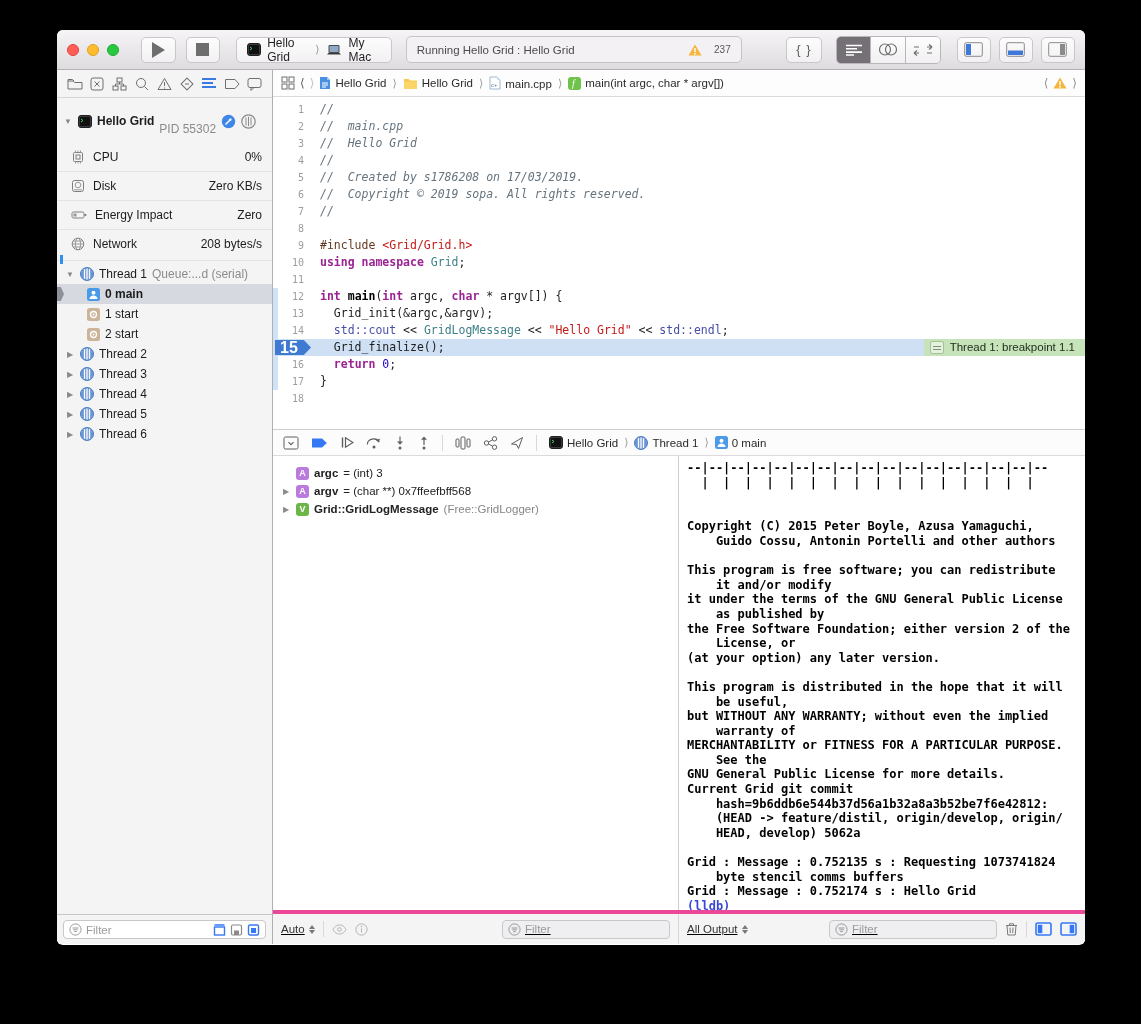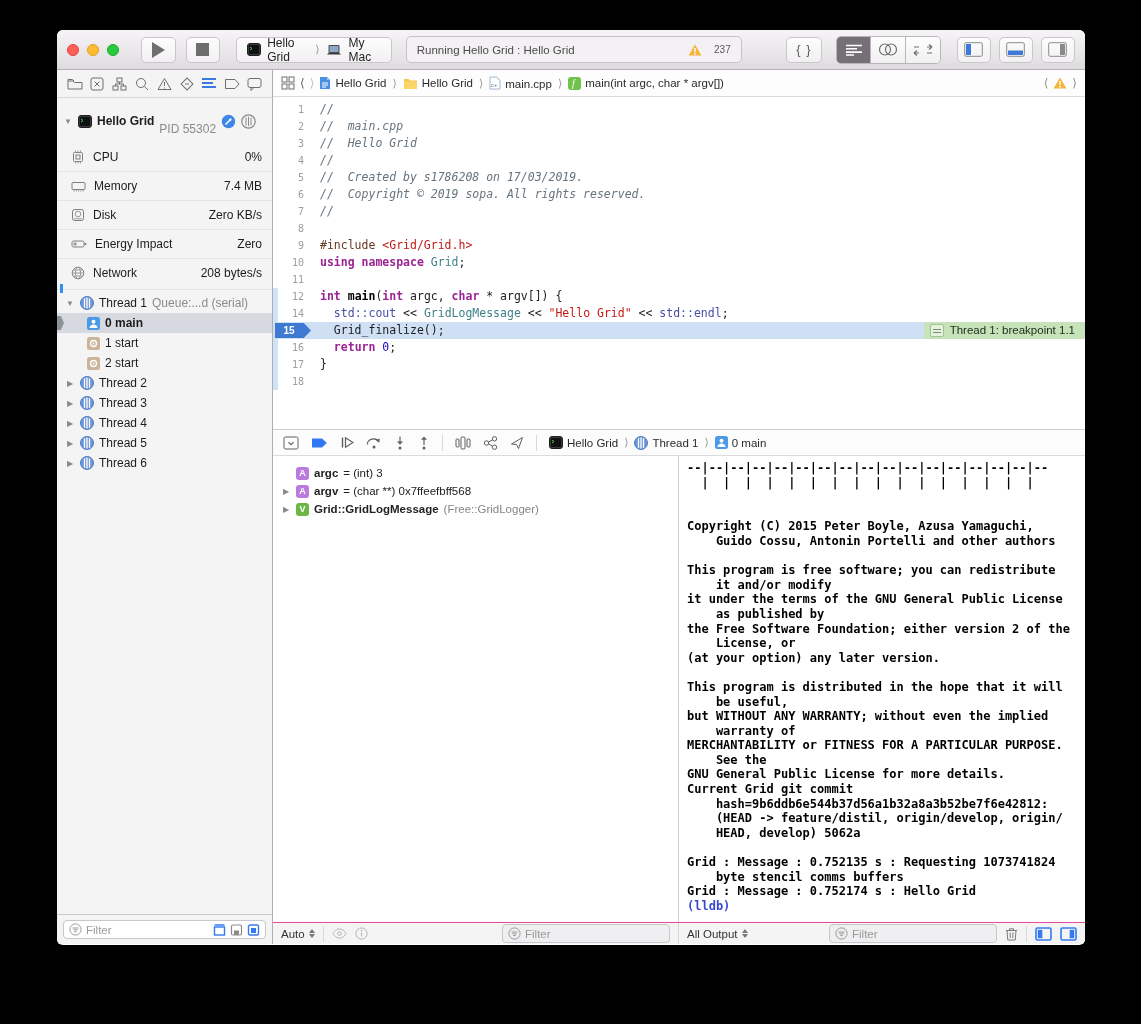--- a/index.html
+++ b/index.html
@@ -54,21 +54,21 @@
   .jumpbar{height:27px;border-bottom:1px solid #dcdadc;display:flex;align-items:center;padding:0 8px;font-size:11.5px;color:#2b2b2b;gap:5px;background:#fdfdfd;}
   .jumpbar .grow{flex:1;}
   .histarrow{font-size:12px;}
   
   .editor{height:332px;position:relative;font-family:"DejaVu Sans Mono",monospace;font-size:11.5px;overflow:hidden;padding-top:4px;background:#fff;}
   .focusstrip{position:absolute;left:0;width:5px;background:#cfe3f8;}
   .cline{height:17px;line-height:17px;white-space:pre;position:relative;}
   .cline .gut{position:absolute;left:0;top:0;width:40px;text-align:right;padding-right:9px;color:#9d9d9d;font-size:10px;}
   .cline .codetxt{position:absolute;left:47px;top:0;right:0;}
   .cline.bpline{background:#cfe0f4;}
-  .bpbadge{position:absolute;left:2px;top:1px;width:36px;height:15px;background:#3e7ad1;clip-path:polygon(0 0,80% 0,100% 50%,80% 100%,0 100%);color:#fff;font-size:10px;font-weight:bold;text-align:center;line-height:15px;font-family:"Liberation Sans",sans-serif;padding-right:8px;}
+  .bpbadge{position:absolute;left:2px;top:1px;width:36px;height:15px;background:#3e7ad1;clip-path:polygon(0 0,80% 0,100% 50%,80% 100%,0 100%);color:#fff;font-size:16px;font-weight:bold;text-align:center;line-height:15px;font-family:"Liberation Sans",sans-serif;padding-right:8px;}
   .annot{position:absolute;right:0;top:0;bottom:0;background:#c6e3ba;display:flex;align-items:center;gap:6px;padding:0 10px 0 6px;font-family:"Liberation Sans",sans-serif;font-size:11.5px;color:#23301f;}
   .annoticon{width:14px;height:13px;background:#e4f1dc;border:1px solid #a3c296;border-radius:2px;display:flex;flex-direction:column;justify-content:center;gap:2px;align-items:center;}
   .annoticon i{display:block;width:8px;height:1px;background:#7d8f74;}
   .c-com{color:#65737e;font-style:italic;}
   .c-kw{color:#9b2393;font-weight:bold;}
   .c-str{color:#c41a16;}
   .c-prep{color:#643820;}
   .c-type{color:#3e8087;}
   .c-std{color:#474fa8;}
   .c-fn{color:#000;font-weight:bold;}
@@ -81,21 +81,21 @@
   
   .debugarea{flex:1;display:flex;min-height:0;}
   .varspane{width:406px;border-right:1px solid #cfcdcf;padding-top:8px;font-size:11.5px;color:#222;}
   .varrow{display:flex;align-items:center;height:18px;padding-left:8px;gap:5px;}
   .vbadge{width:13px;height:13px;border-radius:3px;color:#fff;font-size:9px;font-weight:bold;display:flex;align-items:center;justify-content:center;}
   .vname{font-weight:bold;}
   .vgray{color:#868686;}
   .consolepane{flex:1;padding:5px 0 0 8px;font-family:"DejaVu Sans Mono",monospace;font-size:12px;line-height:14.6px;font-weight:bold;color:#000;white-space:pre;overflow:hidden;}
   .lldb{color:#3847d6;}
   
-  .bottombar{height:22px;border-top:1px solid #ec4899;background:#f5f4f5;display:flex;align-items:center;}
+  .bottombar{height:34px;border-top:4px solid #ec4899;background:#f5f4f5;display:flex;align-items:center;text-decoration:underline;}
   .bbleft{width:406px;display:flex;align-items:center;padding:0 8px;gap:8px;border-right:1px solid #d9d7d9;height:100%;}
   .bbright{flex:1;display:flex;align-items:center;padding:0 8px;gap:8px;height:100%;}
   .popup{display:flex;align-items:center;gap:4px;font-size:11.5px;color:#333;}
   .updown{display:flex;flex-direction:column;gap:1px;}
   .updown b{width:0;height:0;border-left:3.5px solid transparent;border-right:3.5px solid transparent;}
   .updown .u{border-bottom:4px solid #777;}
   .updown .d{border-top:4px solid #777;}
   .smallfilter{width:168px;height:19px;border:1px solid #c9c7c9;border-radius:4px;background:#efeef0;display:flex;align-items:center;padding:0 5px;gap:4px;color:#9a9a9a;font-size:11.5px;}
   .grow{flex:1;}
   svg{display:block;}
@@ -316,36 +316,20 @@
                     <line x1="7" y1="11.5" x2="7" y2="13.5"></line>
                     <line x1="9.5" y1="11.5" x2="9.5" y2="13.5"></line>
                   </g>
                 </svg>
               </span>
               <span class="glabel">CPU</span>
               <span class="gvalue">0%</span>
             </div>
             <div class="gaugerow">
               <span>
-                <svg width="15" height="13" viewBox="0 0 15 13">
-                  <rect x="1" y="2.5" width="13" height="7" rx="1" fill="none" stroke="#7f7f7f"></rect>
-                  <g stroke="#9a9a9a">
-                    <line x1="3" y1="9.5" x2="3" y2="11.5"></line>
-                    <line x1="5.3" y1="9.5" x2="5.3" y2="11.5"></line>
-                    <line x1="7.6" y1="9.5" x2="7.6" y2="11.5"></line>
-                    <line x1="9.9" y1="9.5" x2="9.9" y2="11.5"></line>
-                    <line x1="12.2" y1="9.5" x2="12.2" y2="11.5"></line>
-                  </g>
-                </svg>
-              </span>
-              <span class="glabel">Memory</span>
-              <span class="gvalue">7.4 MB</span>
-            </div>
-            <div class="gaugerow">
-              <span>
                 <svg width="14" height="14" viewBox="0 0 14 14">
                   <rect x="1.5" y="1.5" width="11" height="11" rx="2" fill="none" stroke="#7f7f7f"></rect>
                   <circle cx="7" cy="6" r="2.8" fill="none" stroke="#9a9a9a"></circle>
                   <line x1="3" y1="10.8" x2="11" y2="10.8" stroke="#9a9a9a"></line>
                 </svg>
               </span>
               <span class="glabel">Disk</span>
               <span class="gvalue">Zero KB/s</span>
             </div>
             <div class="gaugerow">
@@ -615,20 +599,21 @@
           <div class="cline"><span class="gut">3</span><span class="codetxt"><span class="c-com">//  Hello Grid</span></span></div>
           <div class="cline"><span class="gut">4</span><span class="codetxt"><span class="c-com">//</span></span></div>
           <div class="cline"><span class="gut">5</span><span class="codetxt"><span class="c-com">//  Created by s1786208 on 17/03/2019.</span></span></div>
           <div class="cline"><span class="gut">6</span><span class="codetxt"><span class="c-com">//  Copyright © 2019 sopa. All rights reserved.</span></span></div>
           <div class="cline"><span class="gut">7</span><span class="codetxt"><span class="c-com">//</span></span></div>
           <div class="cline"><span class="gut">8</span><span class="codetxt"></span></div>
           <div class="cline"><span class="gut">9</span><span class="codetxt"><span class="c-prep">#include </span><span class="c-str">&lt;Grid/Grid.h&gt;</span></span></div>
           <div class="cline"><span class="gut">10</span><span class="codetxt"><span class="c-kw">using</span><span class="c-pl"> </span><span class="c-kw">namespace</span><span class="c-pl"> </span><span class="c-type">Grid</span><span class="c-pl">;</span></span></div>
           <div class="cline"><span class="gut">11</span><span class="codetxt"></span></div>
           <div class="cline"><span class="gut">12</span><span class="codetxt"><span class="c-kw">int</span><span class="c-pl"> </span><span class="c-fn">main</span><span class="c-pl">(</span><span class="c-kw">int</span><span class="c-pl"> argc, </span><span class="c-kw">char</span><span class="c-pl"> * argv[]) {</span></span></div>
+          <div class="cline"><span class="gut">13</span><span class="codetxt"><span class="c-pl">  Grid_init(&amp;argc,&amp;argv);</span></span></div>
           <div class="cline"><span class="gut">14</span><span class="codetxt"><span class="c-pl">  </span><span class="c-std">std::cout</span><span class="c-pl"> &lt;&lt; </span><span class="c-type">GridLogMessage</span><span class="c-pl"> &lt;&lt; </span><span class="c-str">"Hello Grid"</span><span class="c-pl"> &lt;&lt; </span><span class="c-std">std::endl</span><span class="c-pl">;</span></span></div>
           <div class="cline bpline"><span class="bpbadge">15</span><span class="codetxt"><span class="c-pl">  Grid_finalize();</span></span><span class="annot"><span class="annoticon"><i></i><i></i></span><span>Thread 1: breakpoint 1.1</span></span></div>
           <div class="cline"><span class="gut">16</span><span class="codetxt"><span class="c-pl">  </span><span class="c-kw">return</span><span class="c-pl"> </span><span class="c-num">0</span><span class="c-pl">;</span></span></div>
           <div class="cline"><span class="gut">17</span><span class="codetxt"><span class="c-pl">}</span></span></div>
           <div class="cline"><span class="gut">18</span><span class="codetxt"></span></div>
         </div>
 
       <div class="debugbar">
         <span>
             <svg width="16" height="14" viewBox="0 0 16 14">

